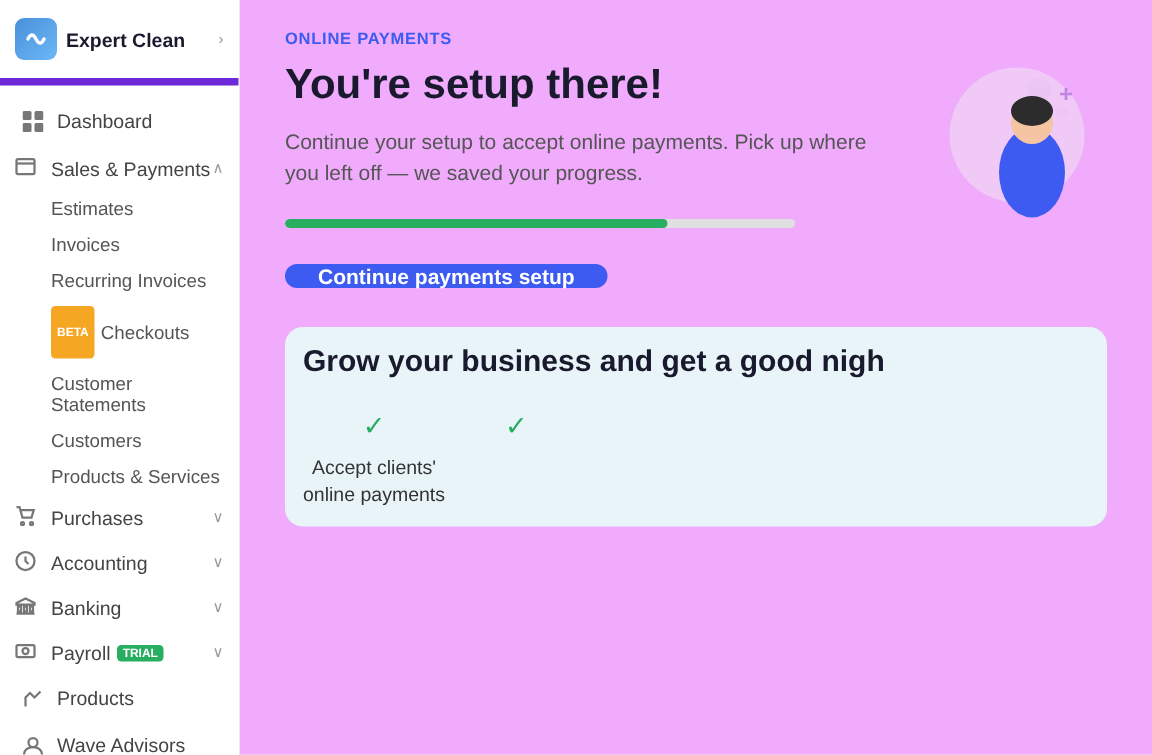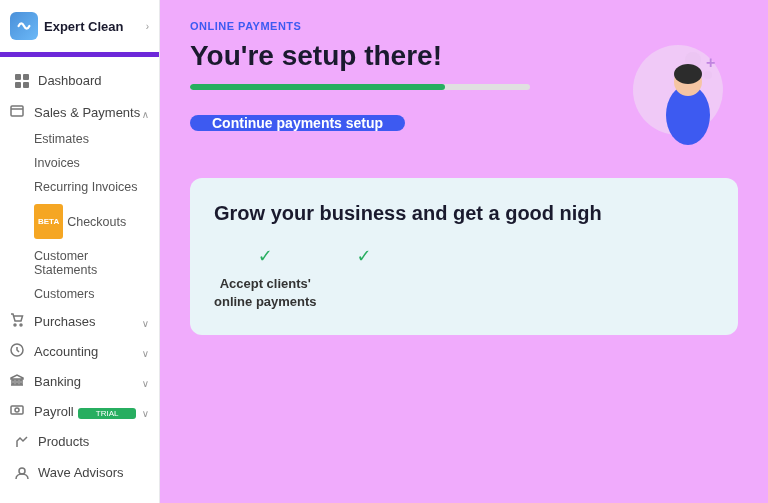--- a/index.html
+++ b/index.html
@@ -70,21 +70,21 @@
       align-items: center;
       padding: 5px 10px 5px 34px;
       cursor: pointer;
       color: #555;
       font-size: 12.5px;
     }
     .nav-section-item.active { color: #3d5af1; font-weight: 700; }
 
     .nav-section-header {
       display: flex;
-      align-items: flex-end;
+      align-items: center;
       padding: 7px 10px;
       cursor: pointer;
       color: #444;
       font-size: 13px;
     }
 
     .nav-section-header .nav-icon {
       width: 16px;
       height: 16px;
       margin-right: 8px;
@@ -105,22 +105,22 @@
       font-weight: 700;
       padding: 13px 4px;
       border-radius: 3px;
       margin-right: 4px;
     }
 
     .trial-badge {
       background: #27ae60;
       color: #fff;
       font-size: 8px;
-      font-weight: 400;
-      padding: 1px 18px;
+      font-weight: 700;
+      padding: 1px 4px;
       border-radius: 3px;
       margin-left: 4px;
     }
 
     
     .main-content {
       flex: 1;
       overflow-y: auto;
       background: #f0abfc;
     }
@@ -190,21 +190,21 @@
     .hero-illustration {
       width: 120px;
       margin-left: 20px;
       flex-shrink: 0;
     }
 
     
     .promo-section {
       background: #e8f4f8;
       border-radius: 12px;
-      padding: 24px;
+      padding: 12px;
       margin-top: 24px;
     }
 
     .promo-title {
       font-size: 20px;
       font-weight: 800;
       color: #1a1a2e;
       margin-bottom: 20px;
     }
 
@@ -220,21 +220,20 @@
     .check-icon {
       color: #27ae60;
       font-size: 18px;
       margin-bottom: 8px;
     }
 
     .promo-feature-text {
       font-size: 13px;
       color: #333;
       line-height: 1.4;
-      font-weight: bold;
     }
   </style>
 </head>
 <body>
 
 <aside class="sidebar">
   <div class="sidebar-logo">
     <div class="logo-icon">
       <svg viewBox="0 0 20 20" fill="white">
         <path d="M4 10 Q7 4 10 10 Q13 16 16 10" stroke="white" stroke-width="2.5" fill="none" stroke-linecap="round"></path>
@@ -280,20 +279,23 @@
     <div class="nav-section-item">
       <span class="beta-badge">BETA</span>
       <span>Checkouts</span>
     </div>
     <div class="nav-section-item">
       <span>Customer Statements</span>
     </div>
     <div class="nav-section-item">
       <span>Customers</span>
     </div>
+    <div class="nav-section-item">
+      <span>Products &amp; Services</span>
+    </div>
 
     <div class="nav-section-header">
       <span class="nav-icon">
         <svg width="14" height="14" viewBox="0 0 14 14" fill="none" stroke="currentColor" stroke-width="1.5">
           <circle cx="5" cy="12" r="1"></circle>
           <circle cx="11" cy="12" r="1"></circle>
           <path d="M1 1h2l2 7h6l1.5-5H4"></path>
         </svg>
       </span>
       <span>Purchases</span>
@@ -360,20 +362,21 @@
 </aside>
 
 <main class="main-content">
   <div class="payments-setup-page">
 
     <div class="online-payments-label">ONLINE PAYMENTS</div>
 
     <div class="hero-section">
       <div class="hero-text">
         <h1 class="hero-title">You're setup there!</h1>
+        <p class="hero-subtitle">Continue your setup to accept online payments. Pick up where you left off — we saved your progress.</p>
 
         <div class="progress-bar-container">
           <div class="progress-bar-fill"></div>
         </div>
 
         <button class="continue-btn">Continue payments setup</button>
       </div>
 
       <div class="hero-illustration">
         <svg width="110" height="110" viewBox="0 0 110 110">

